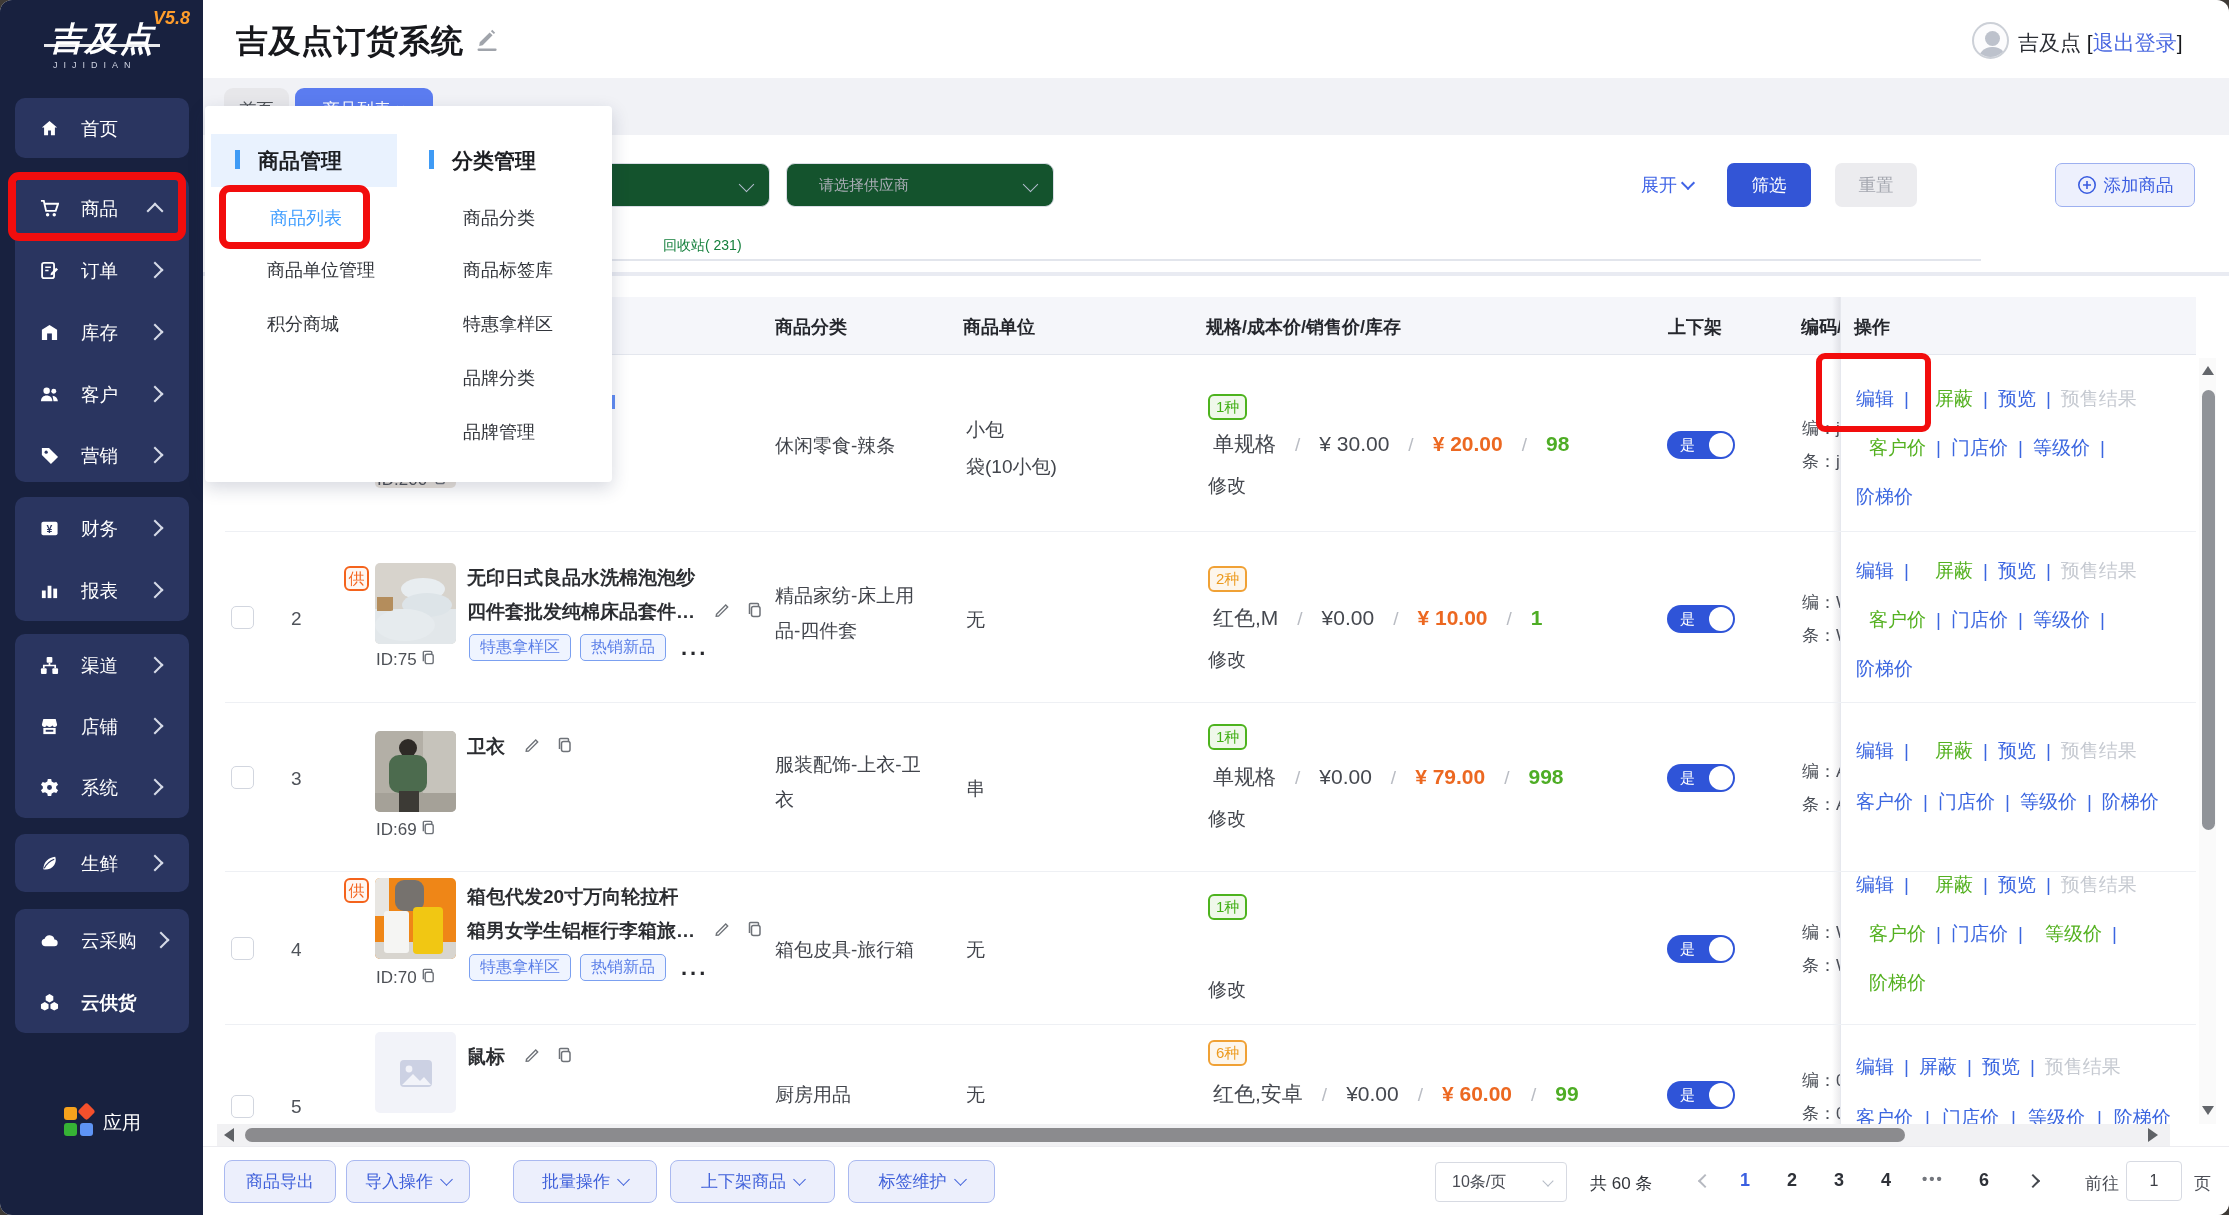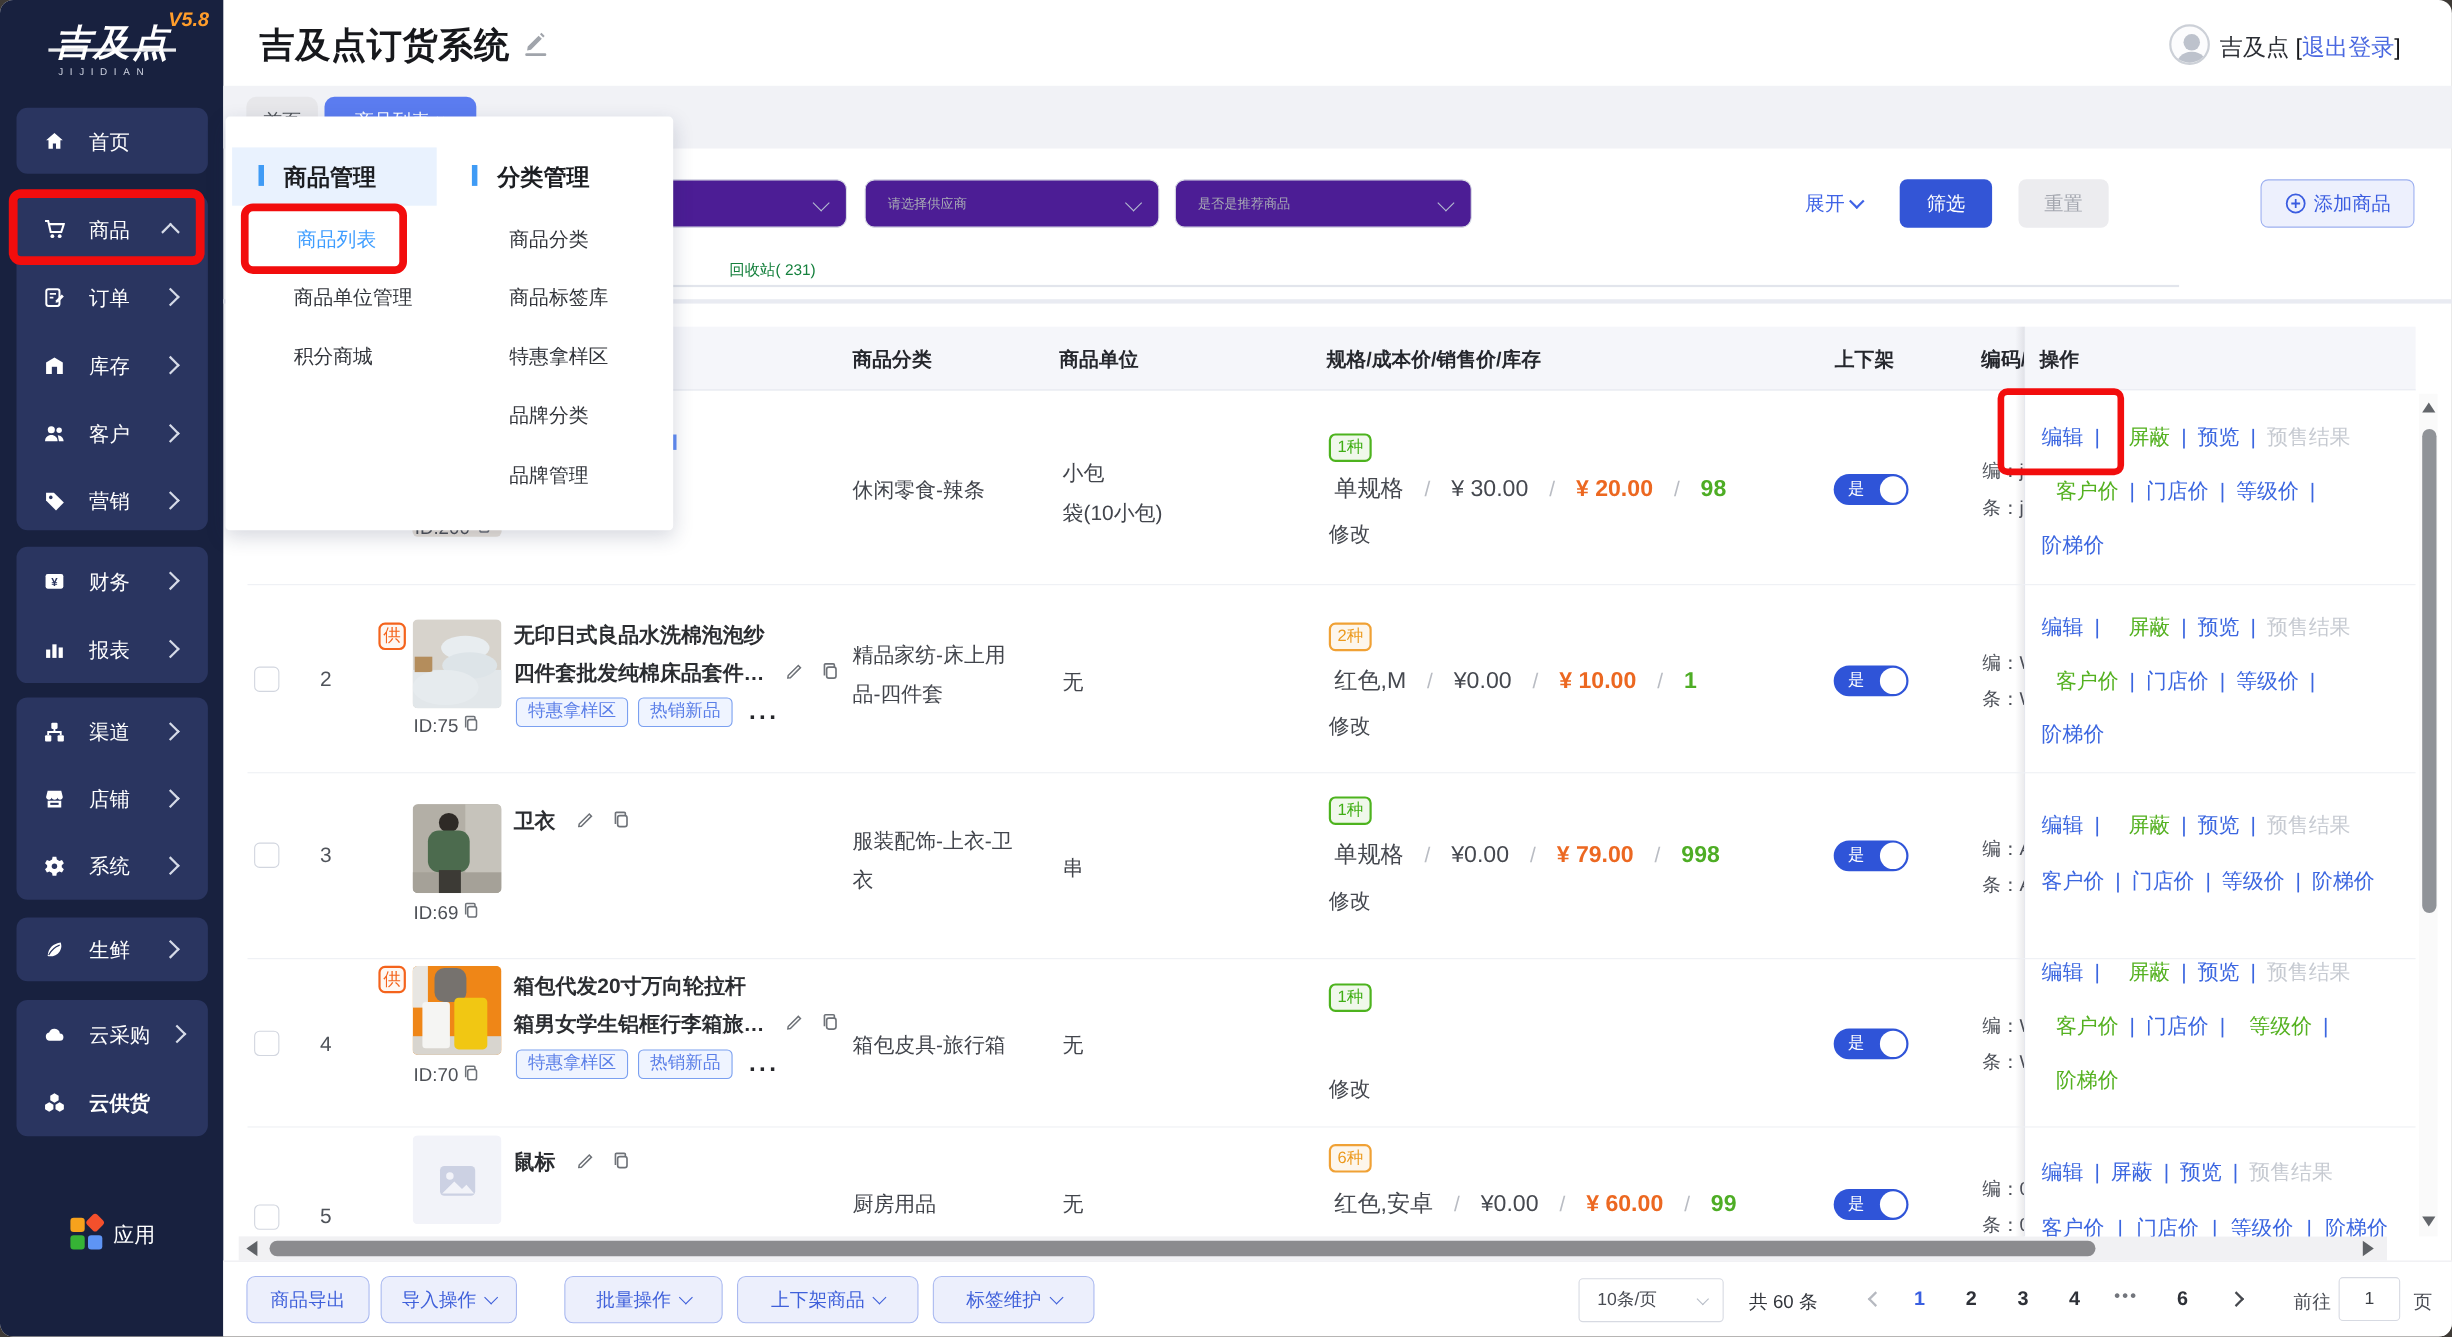--- a/index.html
+++ b/index.html
@@ -17,21 +17,21 @@
 .ar.u{transform:rotate(-135deg);margin-top:5px}
 
 .red{position:absolute;border:7px solid #f20d0d;border-radius:11px;z-index:70}
 
 .hdr-title{position:absolute;left:236px;top:20px;font-size:32px;font-weight:bold;color:#17181c;letter-spacing:0.5px}
 
 .tabband{position:absolute;left:203px;top:78px;width:2026px;height:57px;background:#f1f2f6}
 .tab1{position:absolute;left:224px;top:88px;width:65px;height:47px;background:#e7e7ea;border-radius:9px 9px 0 0;color:#4e5257;font-size:17px;text-align:center;line-height:44px}
 .tab2{position:absolute;left:295px;top:88px;width:138px;height:47px;background:#5b7cf0;border-radius:9px 9px 0 0;color:#fff;font-size:17px;text-align:center;line-height:44px}
 
-.sel{position:absolute;top:163px;height:44px;background:#4c1d95;border:1px solid #dadde6;border-radius:9px;color:#a9adb5;font-size:12px;display:flex;align-items:center;padding-left:20px}
+.sel{position:absolute;top:163px;height:44px;background:#14532d;border:1px solid #dadde6;border-radius:9px;color:#a9adb5;font-size:15px;display:flex;align-items:center;padding-left:32px}
 .sel .chev{position:absolute;right:17px;top:15px;width:11px;height:11px;border-right:1.8px solid #b4bdd0;border-bottom:1.8px solid #b4bdd0;transform:rotate(45deg)}
 .btn{position:absolute;top:163px;height:44px;border-radius:7px;font-size:17.5px;display:flex;align-items:center;justify-content:center}
 
 .th{position:absolute;font-size:18px;font-weight:bold;color:#25272d;white-space:nowrap}
 .td{position:absolute;font-size:19px;color:#42454c;white-space:nowrap}
 .lnk{color:#3c66e3}
 .num{position:absolute;font-size:19px;color:#4f535a}
 .cb{position:absolute;left:231px;width:23px;height:23px;border:1.5px solid #d2d6df;border-radius:5px;background:#fff}
 .img{position:absolute;left:375px;width:81px;height:81px;border-radius:5px;overflow:hidden}
 .gong{position:absolute;left:344px;width:25px;height:25px;border:2px solid #f4631c;border-radius:6px;color:#f4631c;font-size:16px;text-align:center;line-height:21px;background:#fef7f2;z-index:3}
@@ -213,21 +213,20 @@
   <div class="abs" style="left:4px;top:23px;width:29px;height:18px;border-radius:14px 14px 0 0;background:#bdc2cc"></div>
 </div>
 <div class="abs" style="left:2018px;top:29px;font-size:21px;color:#2b2e34">吉及点 <span style="color:#17181c">[</span><span style="color:#4a68e0">退出登录</span><span style="color:#17181c">]</span></div>
 
 <div class="tabband"></div>
 <div class="tab1">首页</div>
 <div class="tab2">商品列表 ×</div>
 
 <div class="sel" style="left:500px;width:270px">&nbsp;<span class="chev"></span></div>
 <div class="sel" style="left:786px;width:268px">请选择供应商<span class="chev"></span></div>
-<div class="sel" style="left:1068px;width:270px">是否是推荐商品<span class="chev"></span></div>
 <div class="abs flex" style="left:1641px;top:163px;height:43px;color:#3f63e6;font-size:18px">展开<span style="display:inline-block;width:10px;height:10px;border-right:2px solid #3f63e6;border-bottom:2px solid #3f63e6;transform:rotate(45deg);margin:-4px 0 0 6px"></span></div>
 <div class="btn" style="left:1727px;width:84px;background:#3355d6;color:#fff">筛选</div>
 <div class="btn" style="left:1835px;width:82px;background:#ececef;color:#a4a7af">重置</div>
 <div class="btn" style="left:2055px;width:140px;background:#edf0fd;border:1px solid #9db0f0;color:#3a5ce0">
 <svg width="20" height="20" viewBox="0 0 20 20" style="margin-right:7px">
         <circle cx="10" cy="10" r="8.2" fill="none" stroke="#3a5ce0" stroke-width="1.6"></circle>
         <path d="M10 6v8M6 10h8" stroke="#3a5ce0" stroke-width="1.6"></path>
       </svg>添加商品</div>
 
 <div class="abs" style="left:663px;top:237px;font-size:14px;color:#15803d">回收站( 231)</div>

